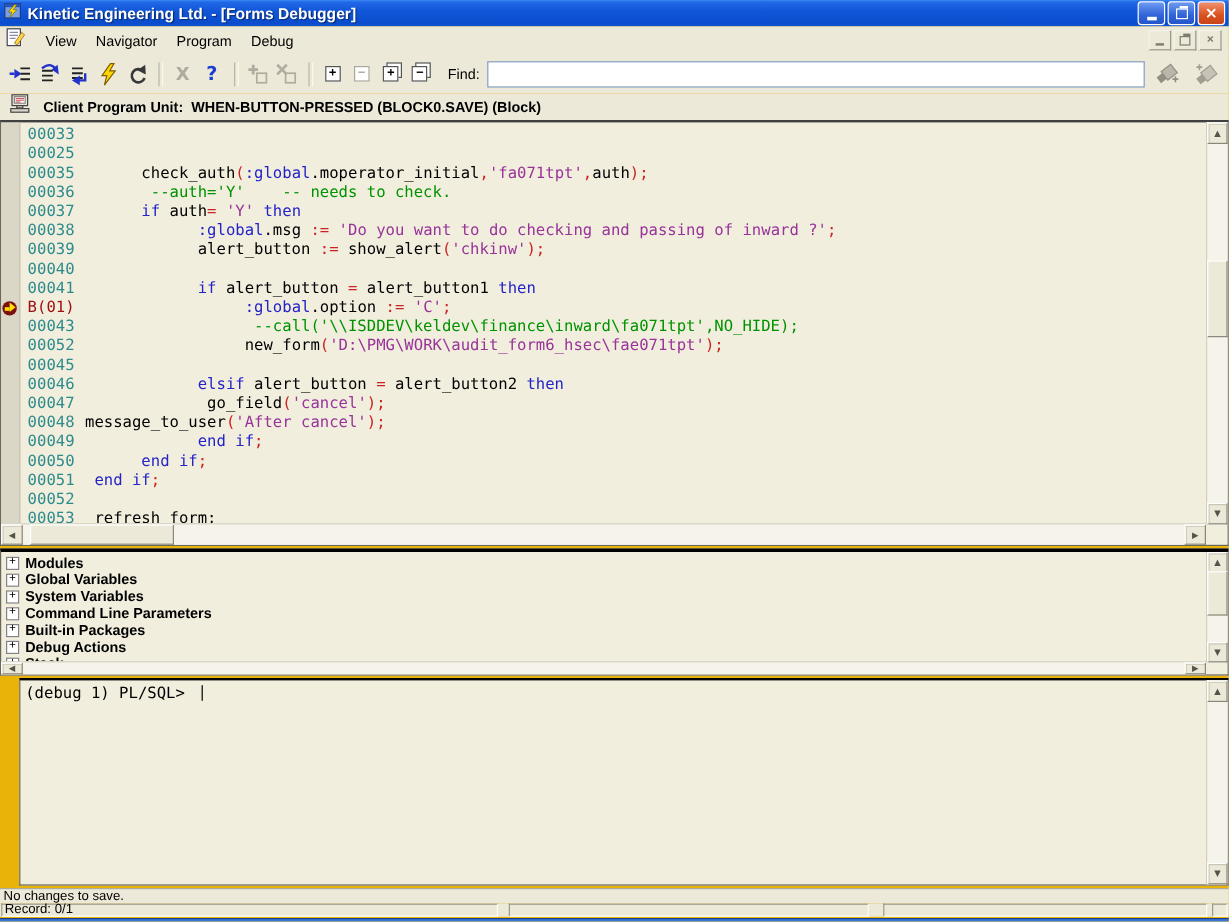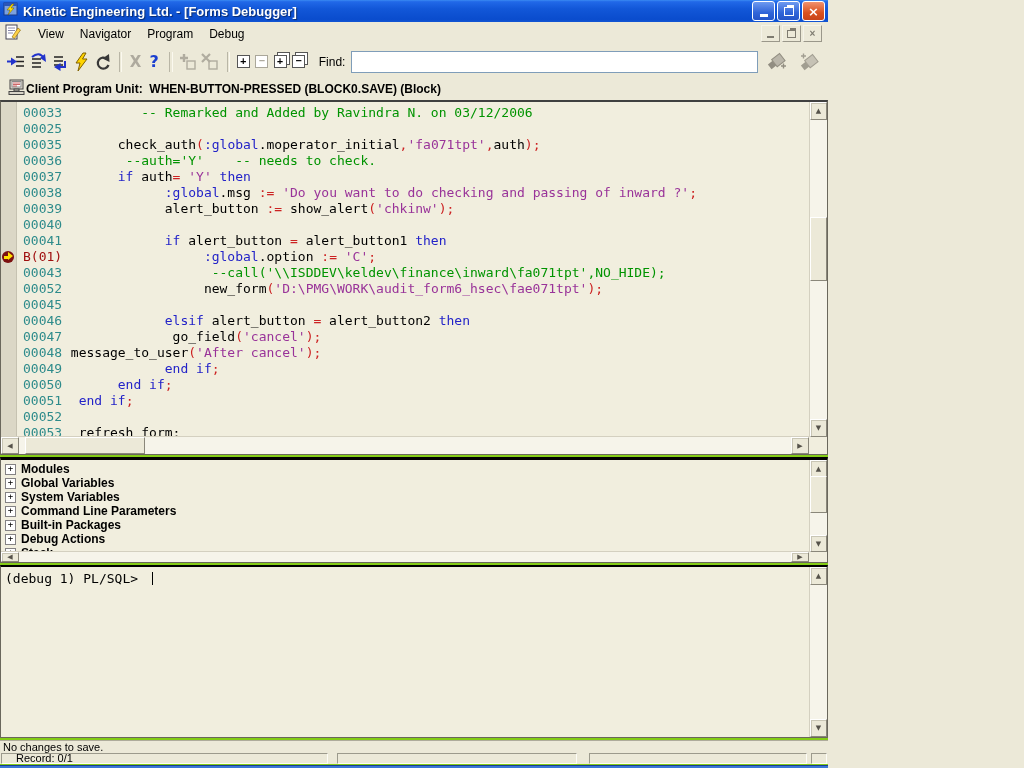--- a/index.html
+++ b/index.html
@@ -1,18 +1,18 @@
 <!DOCTYPE html>
 <html><head>
 <meta charset="utf-8">
 <style>
   html,body{margin:0;padding:0;}
   body{width:1024px;height:768px;overflow:hidden;background:#ECE9D8;
        font-family:"Liberation Sans",sans-serif;-webkit-font-smoothing:none;}
-  #win{position:relative;width:828px;height:768px;background:#84cc16;}
+  #win{position:relative;width:1024px;height:768px;background:#eab308;}
 
   
   #titlebar{position:absolute;top:0;left:0;right:0;height:22px;
     background:linear-gradient(180deg,#3a8af2 0%,#2168e8 8%,#1257d8 40%,#0a4ccd 88%,#1356d4 100%);
     display:flex;align-items:center;padding:0 3px;}
   #title-text{color:#fff;font-weight:bold;font-size:13px;margin-left:4px;
     text-shadow:1px 1px 1px #0a2a6a;white-space:nowrap;}
   .tb-btns{margin-left:auto;display:flex;gap:2px;}
   .tbtn{width:21px;height:18px;border-radius:3px;border:1px solid #fff;
     background:linear-gradient(180deg,#6e9af0,#3064d8 60%,#2555c8);
@@ -49,21 +49,21 @@
   .boxplus.dis{border-color:#aaa79a;color:#aaa79a;}
   .boxplus.dbl{box-shadow:3px -3px 0 -1px #fff,3px -3px 0 0 #555;}
   #find-label{font-size:12px;margin:0 6px 0 10px;}
   #find-input{width:582px;height:20px;border:1px solid #7f9db9;background:#fff;
     font-size:12px;padding:0 3px;outline:none;}
   .torch{opacity:.95;margin-left:8px;}
 
   
   #unitheader{position:absolute;top:78px;left:0;right:0;height:22px;background:#ECE9D8;
     display:flex;align-items:center;padding:0 8px;}
-  #unitheader .lbl{font-size:12px;font-weight:bold;white-space:pre;}
+  #unitheader .lbl{font-size:12px;font-weight:bold;margin-left:10px;white-space:pre;}
 
   
   #code-panel{position:absolute;top:100px;left:0;right:0;height:355px;
     background:#F1EEDE;border:1px solid #6a675c;border-top:2px solid #404040;box-sizing:border-box;}
   #code-lines{position:absolute;left:0;top:0;right:18px;bottom:17px;overflow:hidden;padding-top:3px;}
   #code-lines::before{content:"";position:absolute;left:0;top:0;bottom:0;width:15px;
     background:#dbd7c6;border-right:1px solid #c6c2b1;}
   .crow{position:relative;display:flex;height:16px;line-height:16px;
     font-family:"DejaVu Sans Mono","Liberation Mono",monospace;font-size:13px;white-space:pre;}
   .gut{flex:none;width:22px;position:relative;}
@@ -106,36 +106,36 @@
   .tlabel{margin-left:5px;font-size:12px;font-weight:bold;color:#000;white-space:nowrap;text-align:right;}
   #tree-vsb{top:0;right:0;bottom:10px;background:#f6f4ea;border-left:1px solid #d4d0c0;}
   #tree-vsb .up{top:0;left:0;right:0;height:15px;}
   #tree-vsb .dn{bottom:0;left:0;right:0;height:15px;}
   #tree-vsb .sthumb{left:0;right:0;top:16px;height:35px;}
   #tree-hsb{left:0;right:18px;bottom:0;height:10px;background:#f6f4ea;border-top:1px solid #d4d0c0;}
   #tree-hsb .lf{left:0;top:0;bottom:0;width:16px;}
   #tree-hsb .rt{right:0;top:0;bottom:0;width:16px;}
 
   
-  #console-panel{position:absolute;top:565px;left:0;right:0;height:173px;
+  #console-panel{position:absolute;top:565px;left:16px;right:0;height:173px;
     background:#F1EEDE;border:1px solid #6a675c;border-top:2px solid #000;box-sizing:border-box;}
   #console-text{position:absolute;left:4px;top:4px;right:20px;
     font-family:"DejaVu Sans Mono","Liberation Mono",monospace;font-size:13px;color:#000;white-space:pre;}
   #caret{display:inline-block;width:1px;height:13px;background:#000;margin-left:14px;vertical-align:-2px;}
   #console-vsb{top:0;right:0;bottom:0;background:#f6f4ea;border-left:1px solid #d4d0c0;}
   #console-vsb .up{top:0;left:0;right:0;height:16px;}
   #console-vsb .dn{bottom:0;left:0;right:0;height:16px;}
 
   
   #status-msg{position:absolute;top:740px;left:0;right:0;height:12px;background:#ECE9D8;
     border-top:1px solid #aeab9b;font-size:11px;line-height:12px;padding-left:3px;color:#000;}
   #status-segs{position:absolute;top:753px;left:0;right:0;height:11px;background:#ECE9D8;
     display:flex;}
   .seg{height:9px;border:1px solid #9c9a8c;border-right-color:#fdfcf5;border-bottom-color:#fdfcf5;
-    font-size:11px;line-height:9px;padding-left:14px;color:#000;box-sizing:content-box;}
+    font-size:11px;line-height:9px;padding-left:2px;color:#000;box-sizing:content-box;}
   .seg:nth-child(1){width:410px;margin-left:1px;}
   .seg:nth-child(2){width:296px;margin-left:9px;}
   .seg:nth-child(3){width:266px;margin-left:12px;}
   .seg:nth-child(4){flex:1;margin-left:4px;margin-right:1px;}
   #bottom-strip{position:absolute;top:765px;left:0;right:0;height:3px;
     background:#3a76d6;border-top:1px solid #16408f;}
 </style>
 </head>
 <body>
 
@@ -282,21 +282,21 @@
           <path d="M5 4 h7 M5 5.5 h7 M5 7 h4" stroke="#c04040" stroke-width="0.8"></path>
           <rect x="6" y="10" width="5" height="2" fill="#c8c4b8" stroke="#444"></rect>
           <rect x="1" y="12.5" width="15" height="3" fill="#d8d4c8" stroke="#444"></rect>
         </svg>
     </span>
     <span class="lbl"><span>Client Program Unit:</span>  <span>WHEN-BUTTON-PRESSED (BLOCK0.SAVE) (Block)</span></span>
   </div>
 
   <div id="code-panel">
     <div id="code-lines">
-        <div class="crow"><span class="gut"></span><span class="lnum">00033</span><span class="lcode">          <span class="c-cmt">-- Remarked and Added by Ravindra N. on 03/12/2006</span></span></div>
+        <div class="crow"><span class="gut"></span><span class="lnum">00033</span></div>
         <div class="crow"><span class="gut"></span><span class="lnum">00025</span><span class="lcode"></span></div>
         <div class="crow"><span class="gut"></span><span class="lnum">00035</span><span class="lcode">       <span class="c-txt">check_auth</span><span class="c-op">(</span><span class="c-kw">:global</span><span class="c-txt">.moperator_initial</span><span class="c-op">,</span><span class="c-str">'fa071tpt'</span><span class="c-op">,</span><span class="c-txt">auth</span><span class="c-op">);</span></span></div>
         <div class="crow"><span class="gut"></span><span class="lnum">00036</span><span class="lcode">        <span class="c-cmt">--auth='Y'    -- needs to check.</span></span></div>
         <div class="crow"><span class="gut"></span><span class="lnum">00037</span><span class="lcode">       <span class="c-kw">if</span><span class="c-txt"> auth</span><span class="c-op">=</span><span class="c-txt"> </span><span class="c-str">'Y'</span><span class="c-txt"> </span><span class="c-kw">then</span></span></div>
         <div class="crow"><span class="gut"></span><span class="lnum">00038</span><span class="lcode">             <span class="c-kw">:global</span><span class="c-txt">.msg </span><span class="c-op">:=</span><span class="c-txt"> </span><span class="c-str">'Do you want to do checking and passing of inward ?'</span><span class="c-op">;</span></span></div>
         <div class="crow"><span class="gut"></span><span class="lnum">00039</span><span class="lcode">             <span class="c-txt">alert_button </span><span class="c-op">:=</span><span class="c-txt"> show_alert</span><span class="c-op">(</span><span class="c-str">'chkinw'</span><span class="c-op">);</span></span></div>
         <div class="crow"><span class="gut"></span><span class="lnum">00040</span><span class="lcode"></span></div>
         <div class="crow"><span class="gut"></span><span class="lnum">00041</span><span class="lcode">             <span class="c-kw">if</span><span class="c-txt"> alert_button </span><span class="c-op">=</span><span class="c-txt"> alert_button1 </span><span class="c-kw">then</span></span></div>
         <div class="crow bp"><span class="gut"><span class="bpdot"></span></span><span class="lnum">B(01)</span><span class="lcode">                  <span class="c-kw">:global</span><span class="c-txt">.option </span><span class="c-op">:=</span><span class="c-txt"> </span><span class="c-str">'C'</span><span class="c-op">;</span></span></div>
         <div class="crow"><span class="gut"></span><span class="lnum">00043</span><span class="lcode">                   <span class="c-cmt">--call('\\ISDDEV\keldev\finance\inward\fa071tpt',NO_HIDE);</span></span></div>

